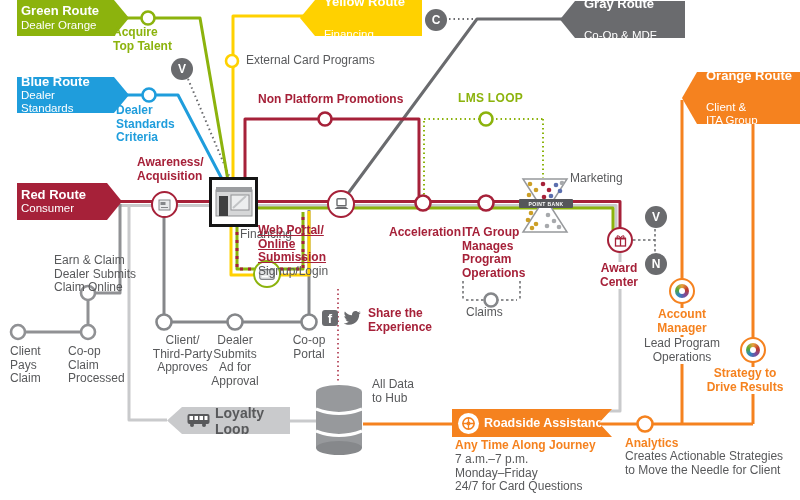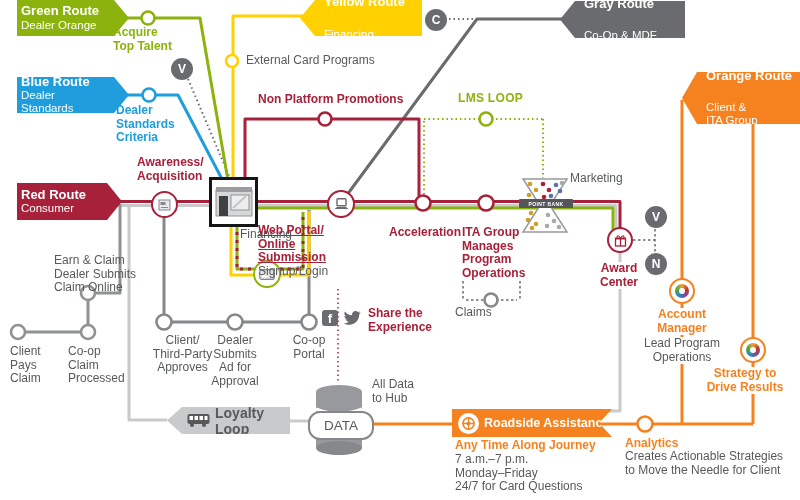--- a/index.html
+++ b/index.html
@@ -290,21 +290,20 @@
     <span class="bicon" style="background:#fff;border-radius:50%;width:21px;height:21px;justify-content:center;">
       <svg width="15" height="15" viewBox="0 0 15 15">
         <circle cx="7.5" cy="7.5" r="5.6" fill="none" stroke="#F5821F" stroke-width="1.6"></circle>
         <circle cx="7.5" cy="7.5" r="2" fill="#F5821F"></circle>
         <path d="M7.5,1.5 V6 M7.5,9 V13.5 M1.5,7.5 H6 M9,7.5 H13.5" stroke="#F5821F" stroke-width="1.3"></path>
       </svg>
     </span>
     <span>Roadside Assistance</span>
   </div>
 
-  <div id="data-label">DATA</div>
   <div id="pointbank-text">POINT BANK</div>
 
   <div class="lbl green-t" style="left:113px;top:26px;">Acquire
 Top Talent</div>
   <div class="lbl" style="left:246px;top:54px;">External Card Programs</div>
   <div class="lbl blue-t" style="left:116px;top:104px;">Dealer
 Standards
 Criteria</div>
   <div class="lbl red-t" style="left:258px;top:93px;">Non Platform Promotions</div>
   <div class="lbl red-t" style="left:137px;top:156px;">Awareness/
@@ -313,21 +312,21 @@
   <div class="lbl" style="left:240px;top:228px;">Financing</div>
   <div class="lbl red-t" style="left:258px;top:224px;text-decoration:underline;">Web Portal/
 Online
 Submission</div>
   <div class="lbl" style="left:258px;top:265px;">Signup/Login</div>
   <div class="lbl red-t" style="left:389px;top:226px;">Acceleration</div>
   <div class="lbl red-t" style="left:462px;top:226px;">ITA Group
 Manages
 Program
 Operations</div>
-  <div class="lbl" style="left:455px;top:306px;">Claims</div>
+  <div class="lbl" style="left:466px;top:306px;">Claims</div>
   <div class="lbl" style="left:570px;top:172px;">Marketing</div>
   <div class="lbl red-t ctr onwhite" style="left:593px;top:262px;width:52px;">Award
 Center</div>
   <div class="lbl" style="left:10px;top:254px;margin-left:44px;">Earn &amp; Claim
 Dealer Submits
 Claim Online</div>
   <div class="lbl" style="left:10px;top:345px;">Client
 Pays
 Claim</div>
   <div class="lbl" style="left:68px;top:345px;">Co-op

